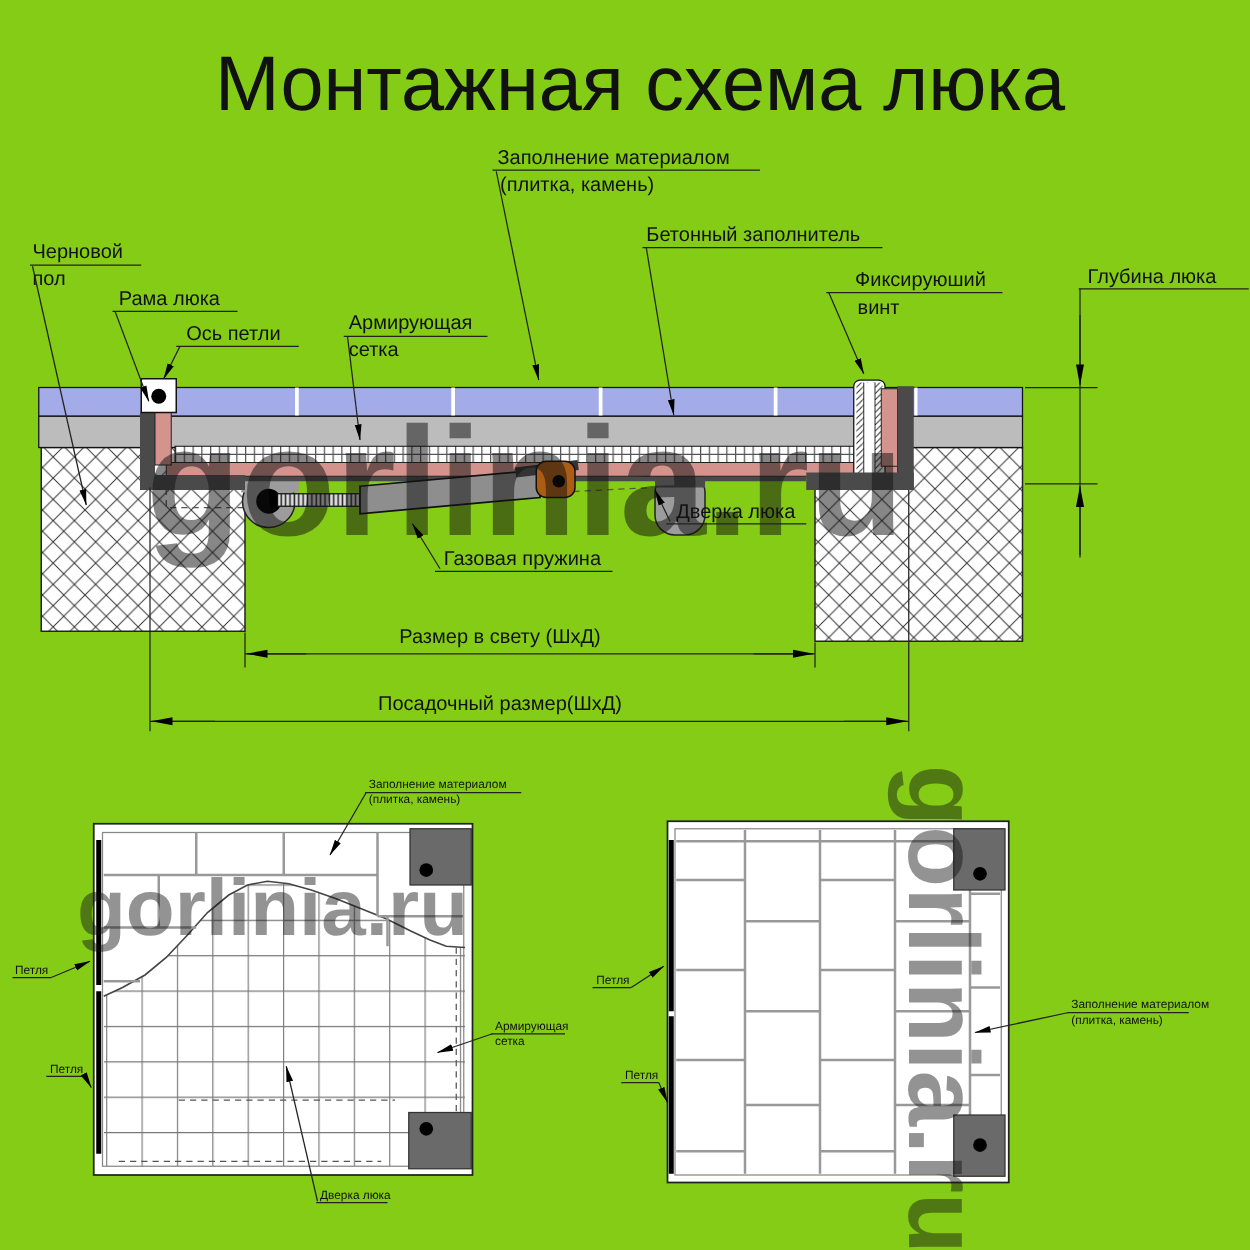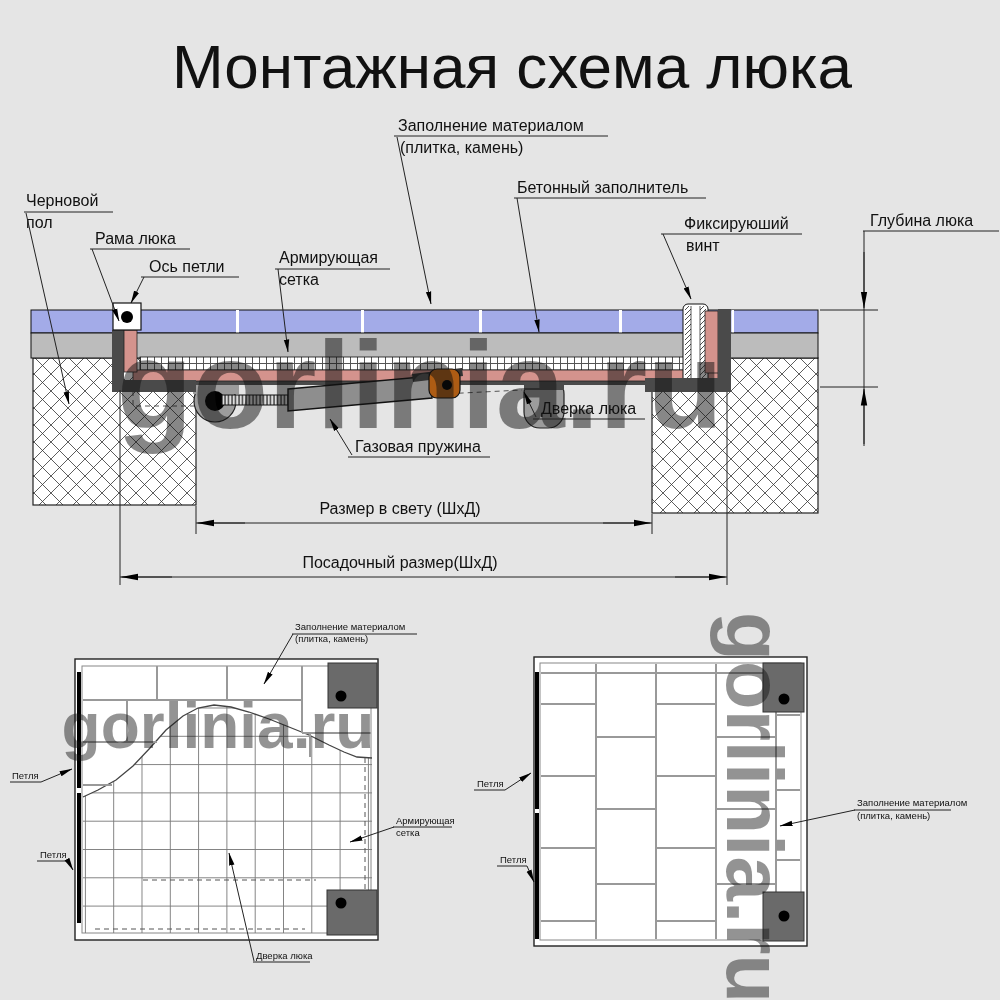--- a/index.html
+++ b/index.html
@@ -1,16 +1,16 @@
 <!DOCTYPE html>
 <html><head>
 <meta charset="utf-8">
 <style>
   html,body{margin:0;padding:0;background:#fff;}
-  .stage{position:relative;width:1000px;height:1000px;background:#e5e5e5;overflow:hidden;}
+  .stage{position:relative;width:1000px;height:1000px;background:#84cc16;overflow:hidden;}
   svg{display:block;}
   text{font-family:"Liberation Sans","DejaVu Sans",sans-serif;fill:#111;}
   .ttl{font-size:62px;}
   .lbl{font-size:16px;}
   .dim{font-size:16px;}
   .sm{font-size:9.5px;}
   .wm{font-size:124px;font-weight:bold;opacity:.5;}
   .wm2{font-size:64px;font-weight:bold;opacity:.45;}
   .wm3{font-size:80px;font-weight:bold;opacity:.45;}
   .ln{stroke:#222;stroke-width:1;fill:none;}

